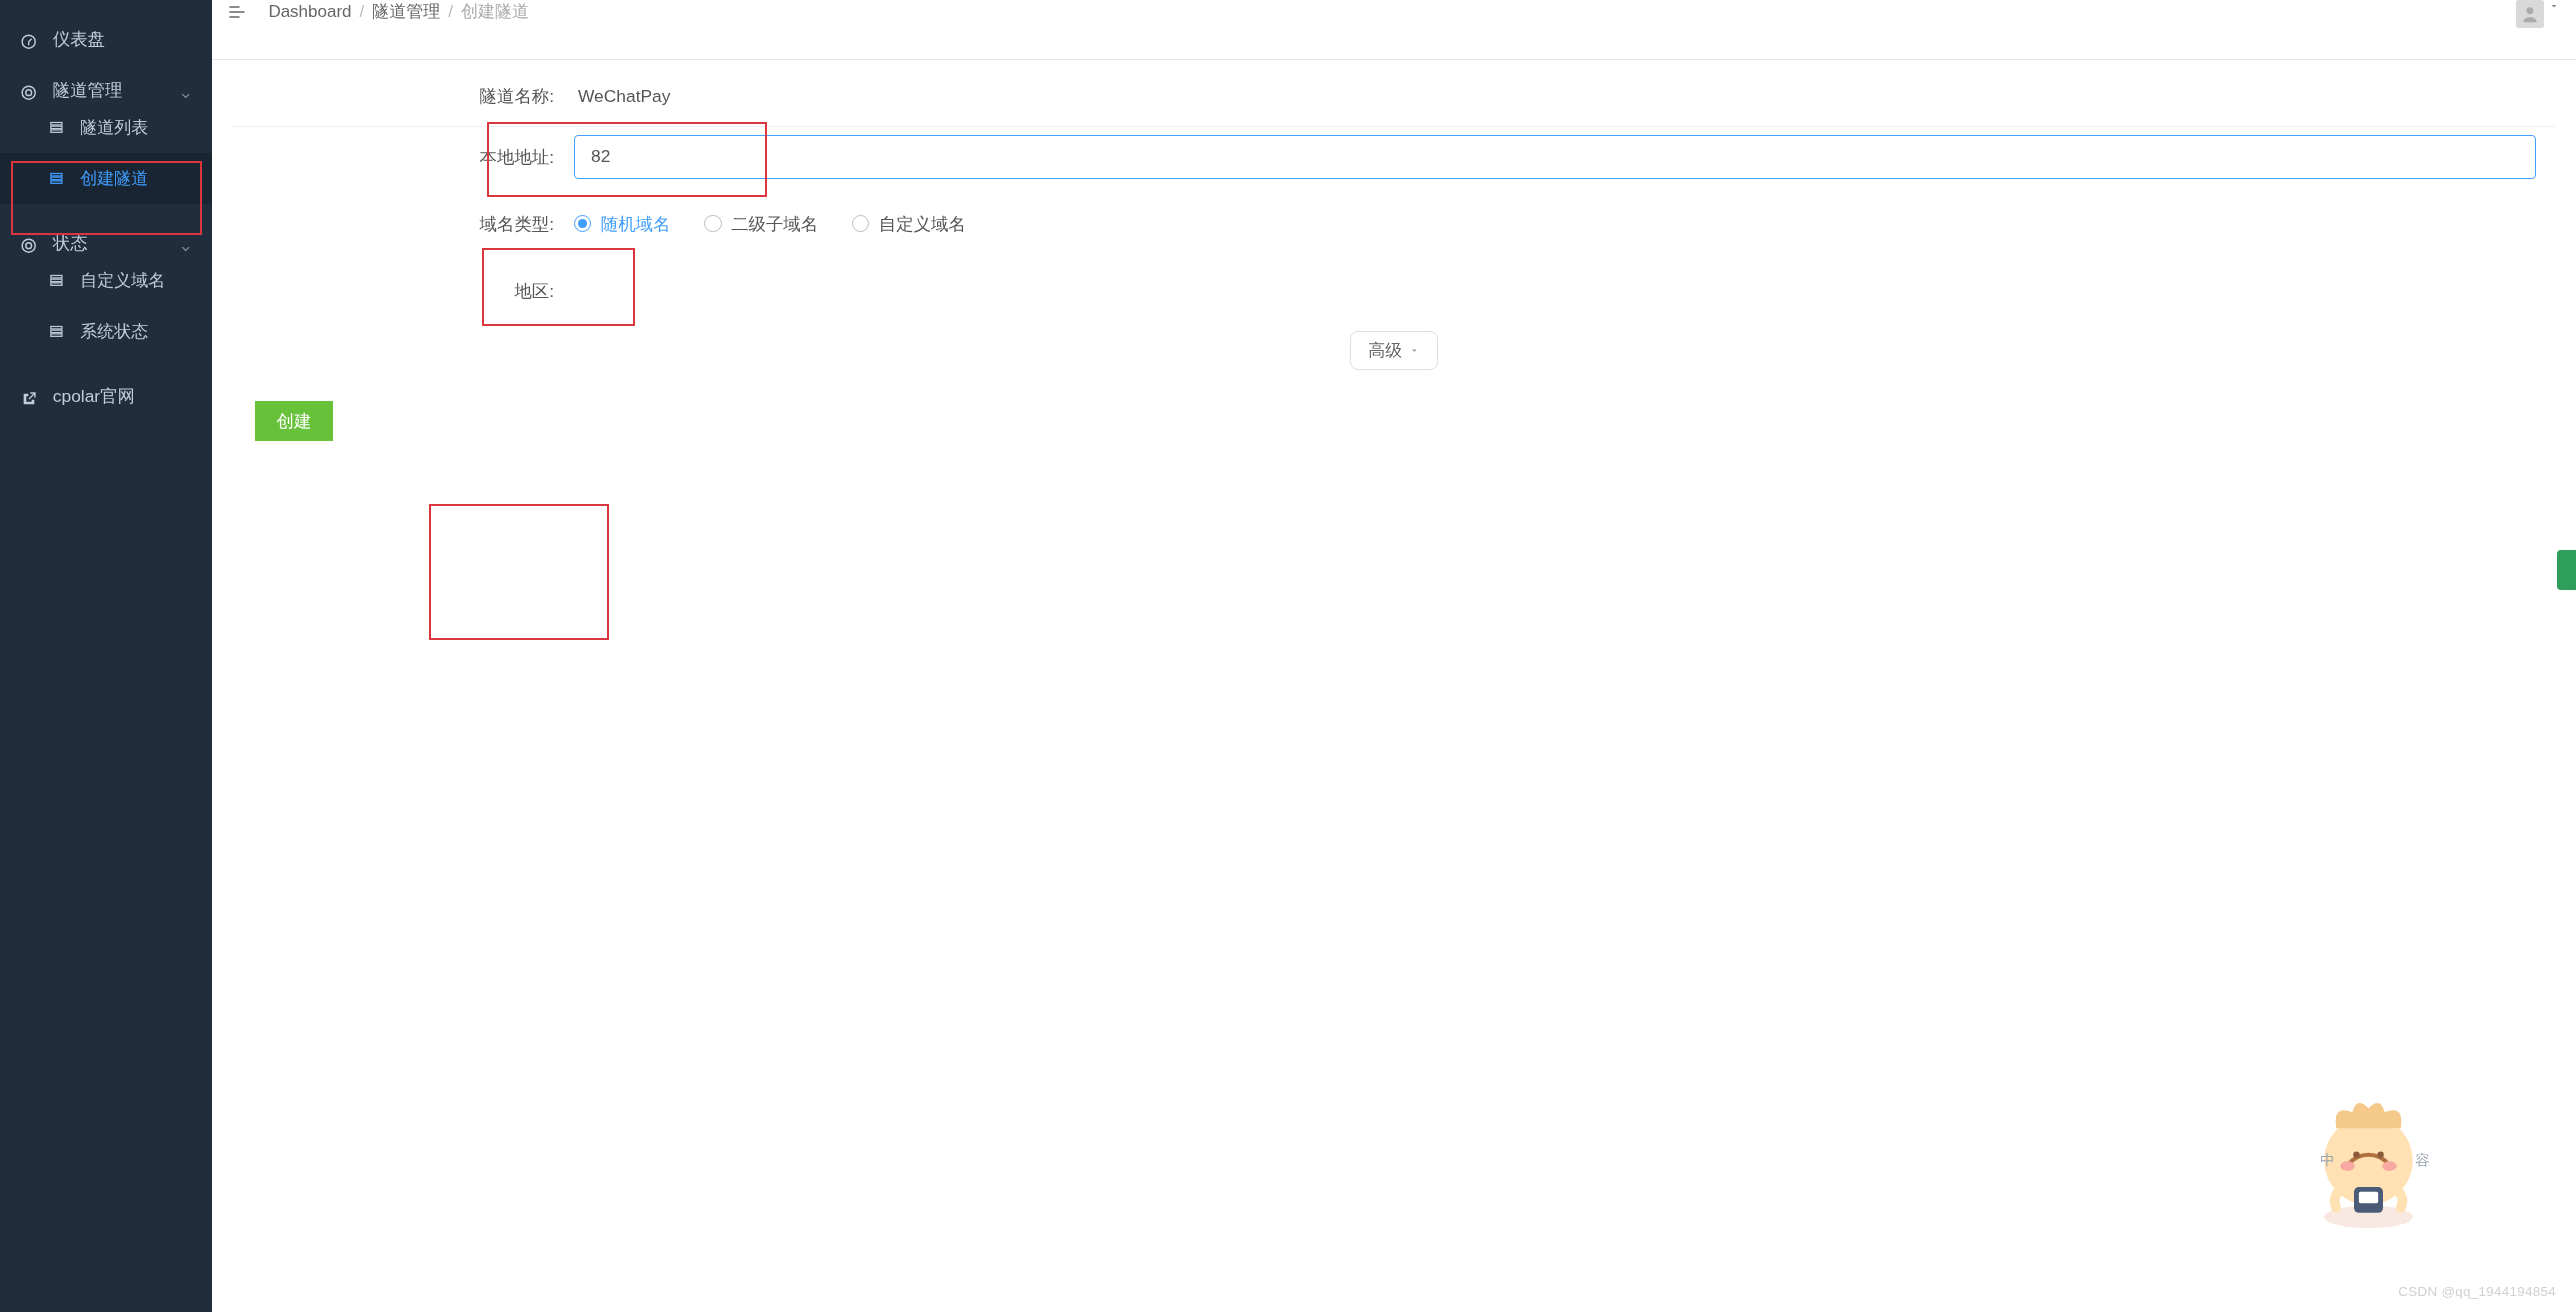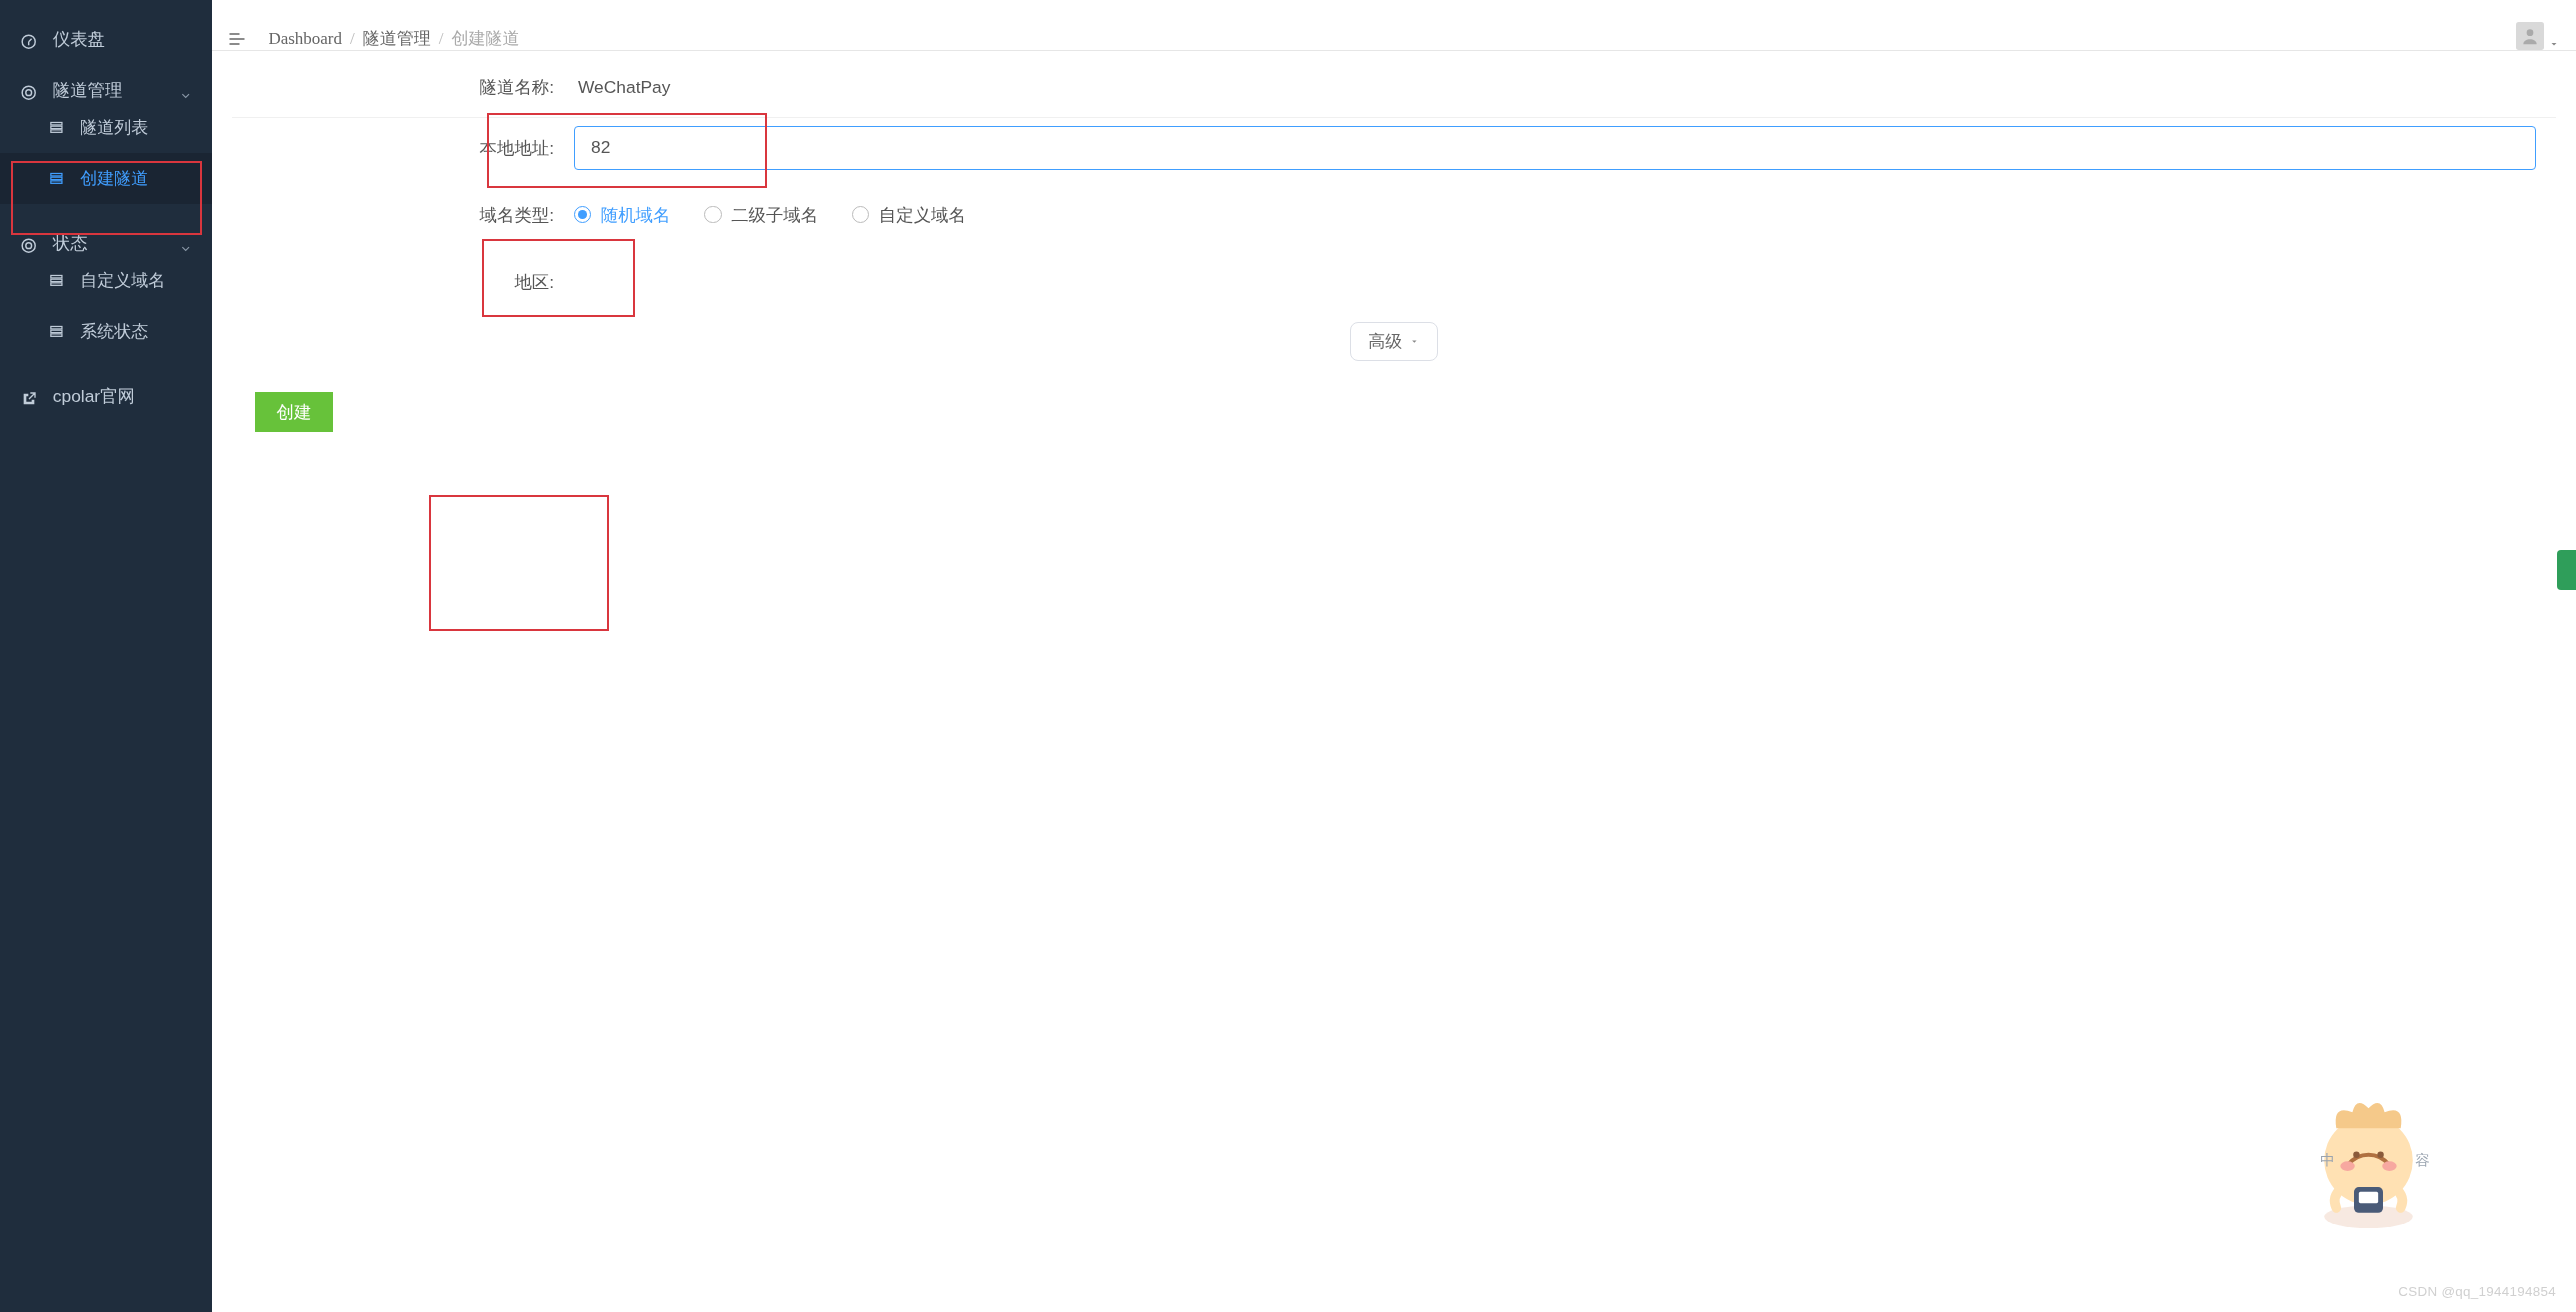--- a/index.html
+++ b/index.html
@@ -13,21 +13,21 @@
   .side-item.group { justify-content: space-between; }
   .side-item.group .chevron { margin-left: auto; }
   .side-sub { display: flex; align-items: center; height: 51px; padding-left: 48px; font-size: 17px; cursor: pointer; }
   .side-sub .icon { width: 17.4px; height: 17.4px; margin-right: 14.8px; display: inline-flex; align-items: center; justify-content: center; }
   .side-sub.active { background: #1a2533; color: #409eff; }
   .side-item.external { height: 51px; }
   svg { display: block; }
 
   
   .main { flex: 1; display: flex; flex-direction: column; min-width: 0; }
-  .topbar { height: 51px; border-bottom: 0.7px solid #e6e6e6; display: flex; align-items: flex-end; padding: 0 16px 0 13.4px; font-family: Liberation Serif, serif; }
+  .topbar { height: 60px; border-bottom: 0.7px solid #e6e6e6; display: flex; align-items: flex-start; padding: 0 16px 0 13.4px; }
   .hamburger { width: 23px; height: 23px; margin-right: 20px; cursor: pointer; display: inline-flex; align-items: center; justify-content: center; }
   .breadcrumb { display: flex; align-items: center; font-size: 17px; color: #666; }
   .breadcrumb .sep { margin: 0 8px; color: #bbb; }
   .breadcrumb .current { color: #aaa; }
   .topbar .spacer { flex: 1; }
   .avatar { width: 28px; height: 28px; border-radius: 2.7px; background: #d9d9d9; display: inline-flex; align-items: center; justify-content: center; }
   .avatar svg { fill: #aaa; }
   .avatar-caret { margin-left: 4px; }
 
   

